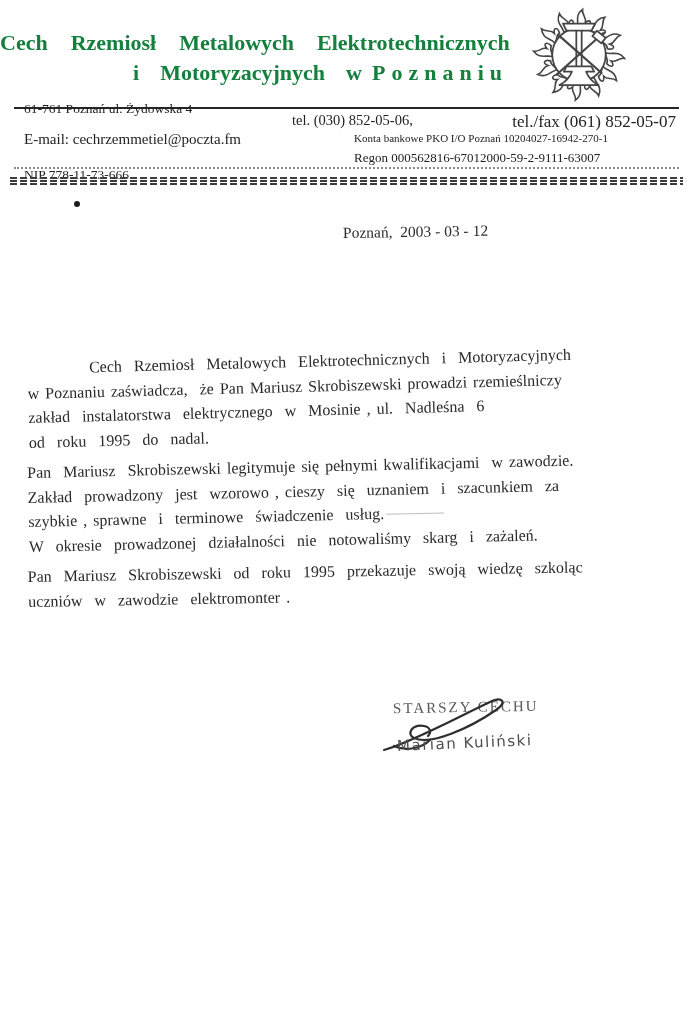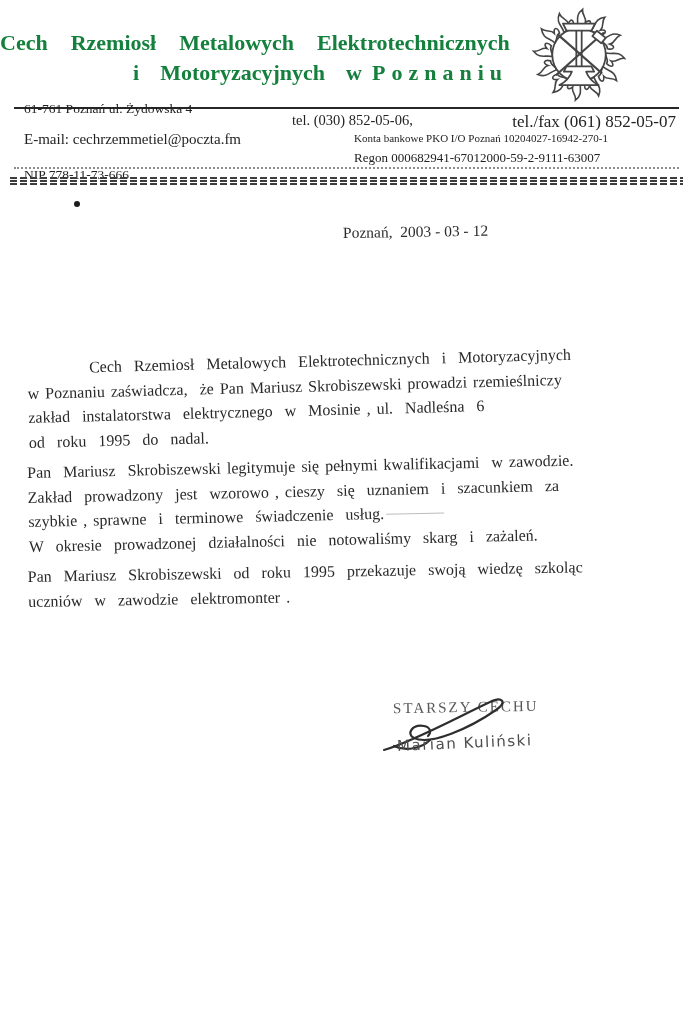--- a/index.html
+++ b/index.html
@@ -158,21 +158,21 @@
   </svg>
 
   <div class="rule-solid"></div>
 
   <div class="contact c-address">61-761 Poznań ul. Żydowska 4</div>
   <div class="contact c-email">E-mail: cechrzemmetiel@poczta.fm</div>
   <div class="contact c-nip">NIP 778-11-73-666</div>
   <div class="contact c-tel">tel. (030) 852-05-06,</div>
   <div class="contact c-telfax">tel./fax (061) 852-05-07</div>
   <div class="contact c-bank">Konta bankowe PKO I/O Poznań 10204027-16942-270-1</div>
-  <div class="contact c-regon">Regon 000682941-67012000-59-2-9111-63007</div>
+  <div class="contact c-regon">Regon 000562816-67012000-59-2-9111-63007</div>
 
   <div class="rule-dotted"></div>
   <div class="dash-band">
     <div class="dash-line"></div>
     <div class="dash-line"></div>
     <div class="dash-line"></div>
   </div>
 
   <div class="bullet"></div>
 

